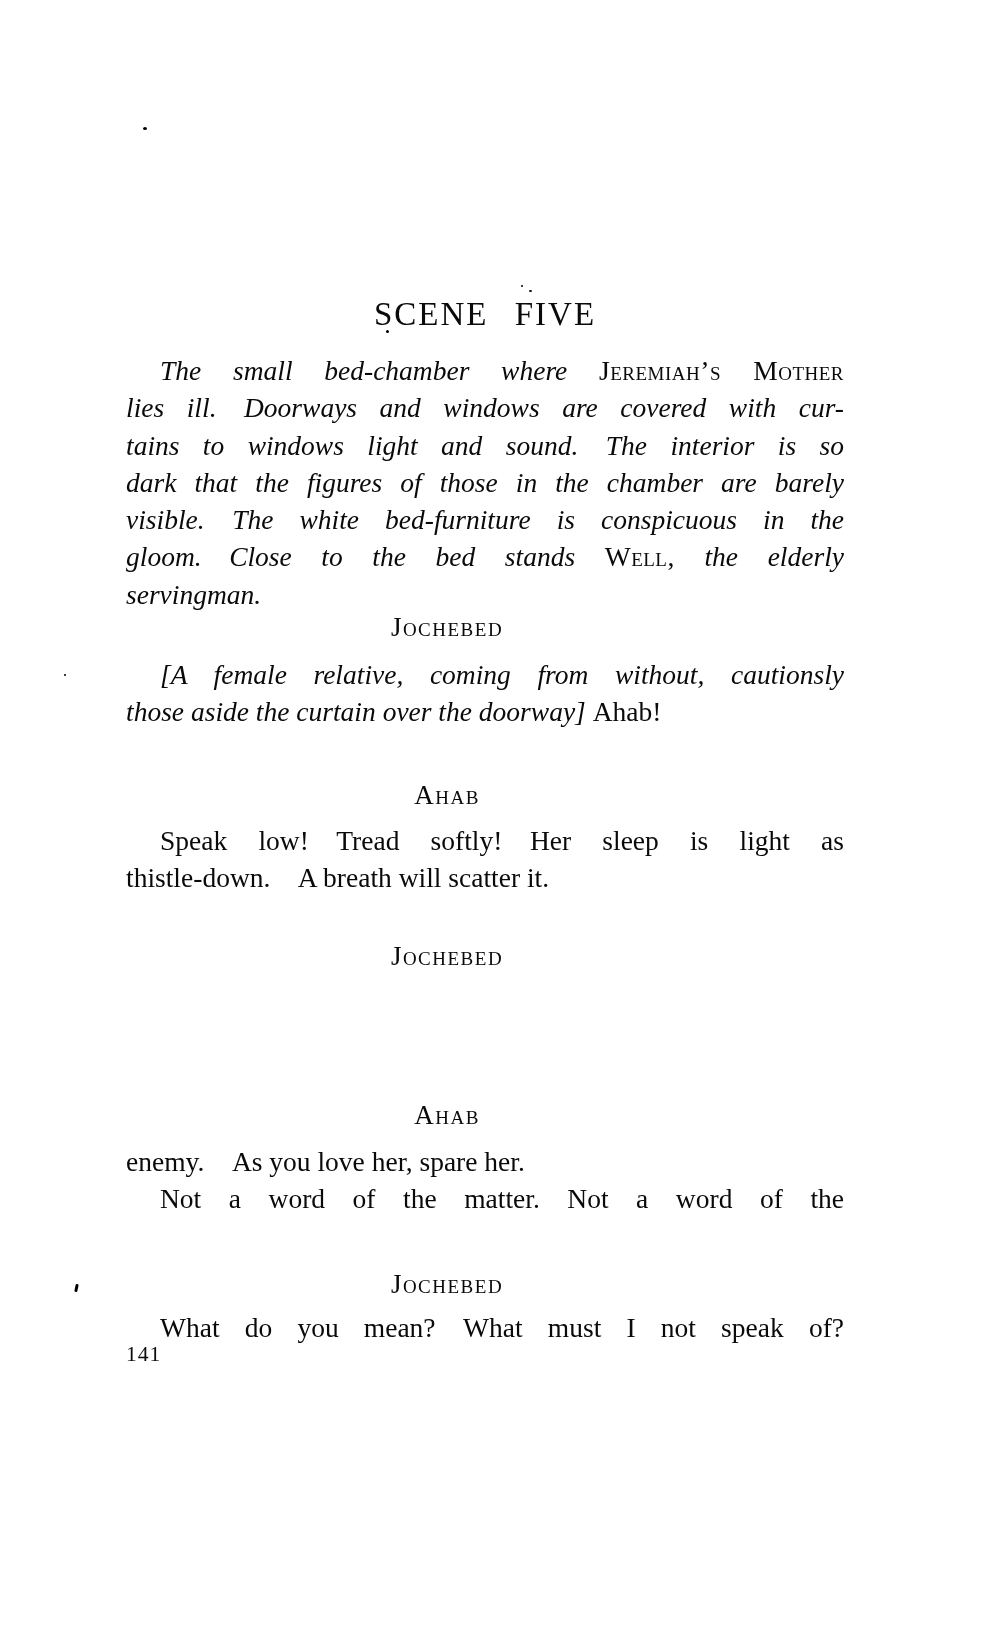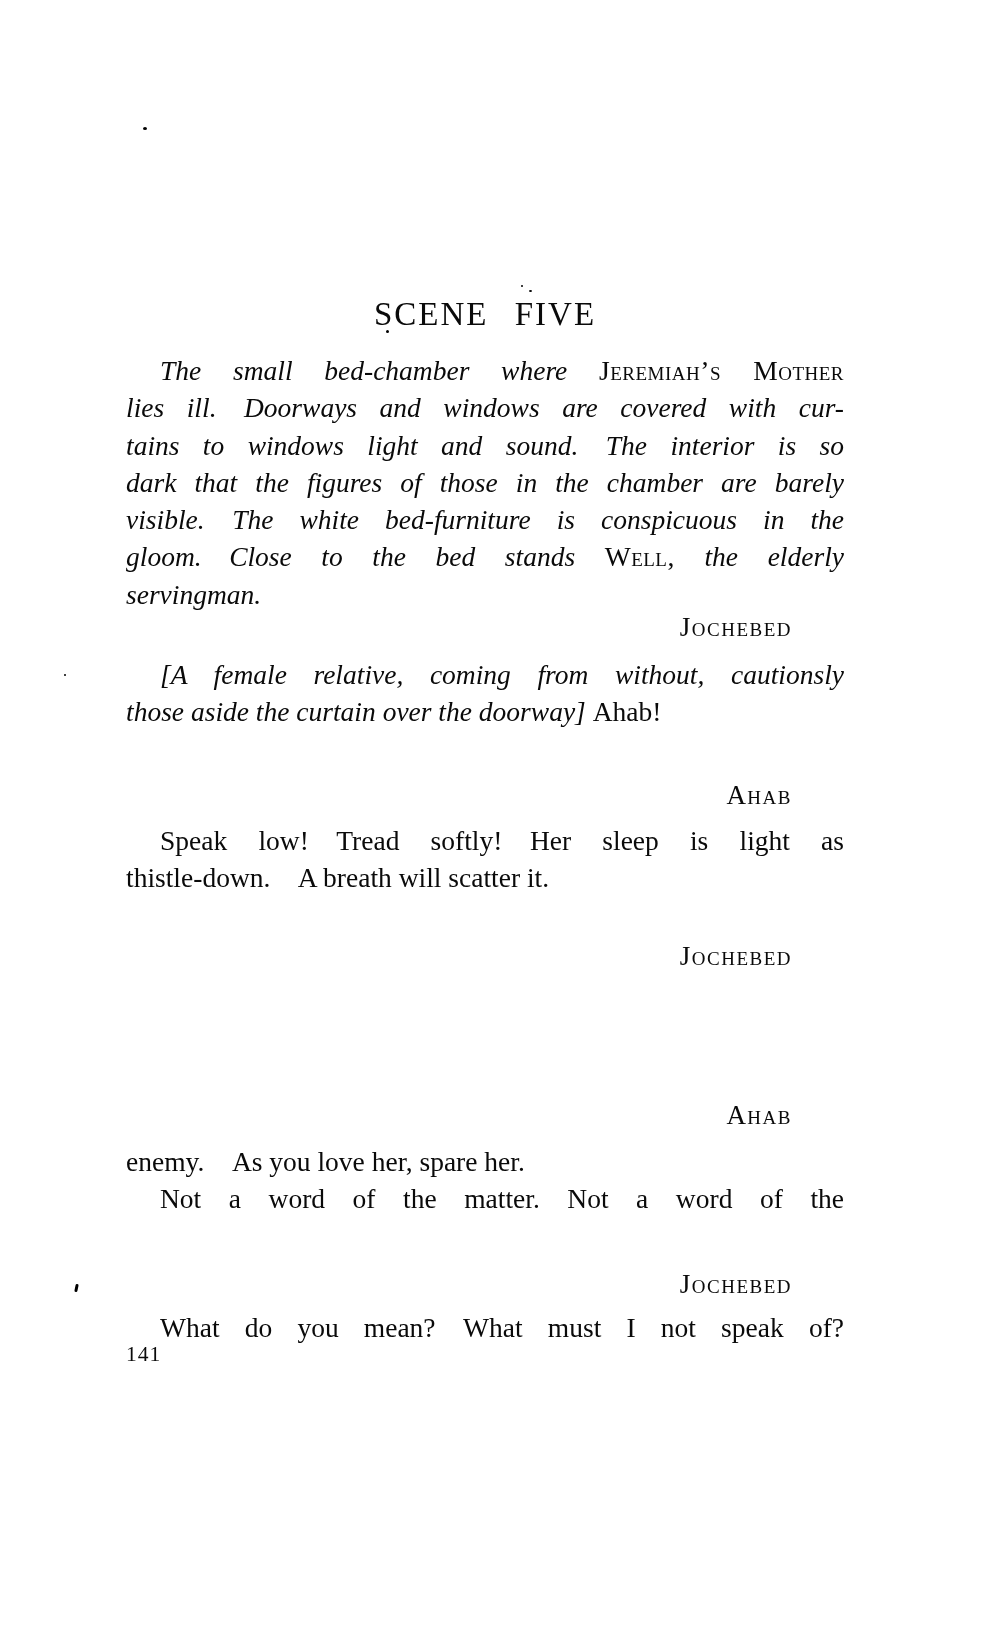--- a/index.html
+++ b/index.html
@@ -49,23 +49,23 @@
   .ind { text-indent: 34px; }
   .it { font-style: italic; }
   .rm { font-style: normal; }
   .sc {
     font-style: normal;
     font-variant: small-caps;
     letter-spacing: 0.5px;
   }
   .speaker {
     position: absolute;
-    left: 74px;
+    left: 88px;
     width: 718px;
-    text-align: right;
+    text-align: center;
     font-variant: small-caps;
     font-size: 27px;
     letter-spacing: 1.5px;
   }
   .pagenum {
     top: 1342px;
     text-align: left;
     font-size: 21.5px;
     letter-spacing: 1px;
   }

